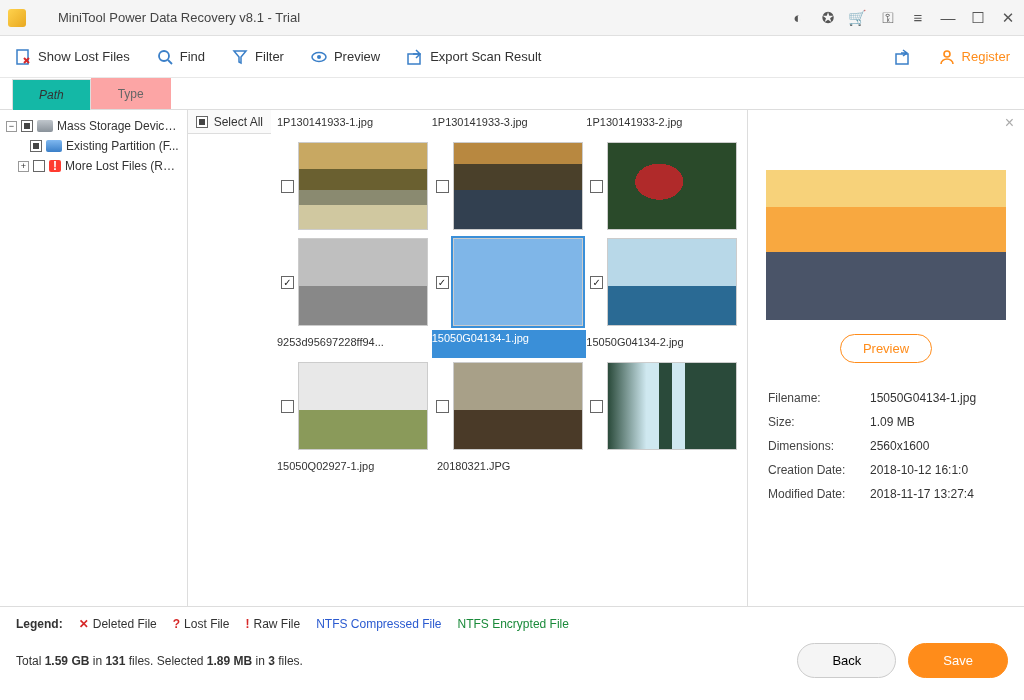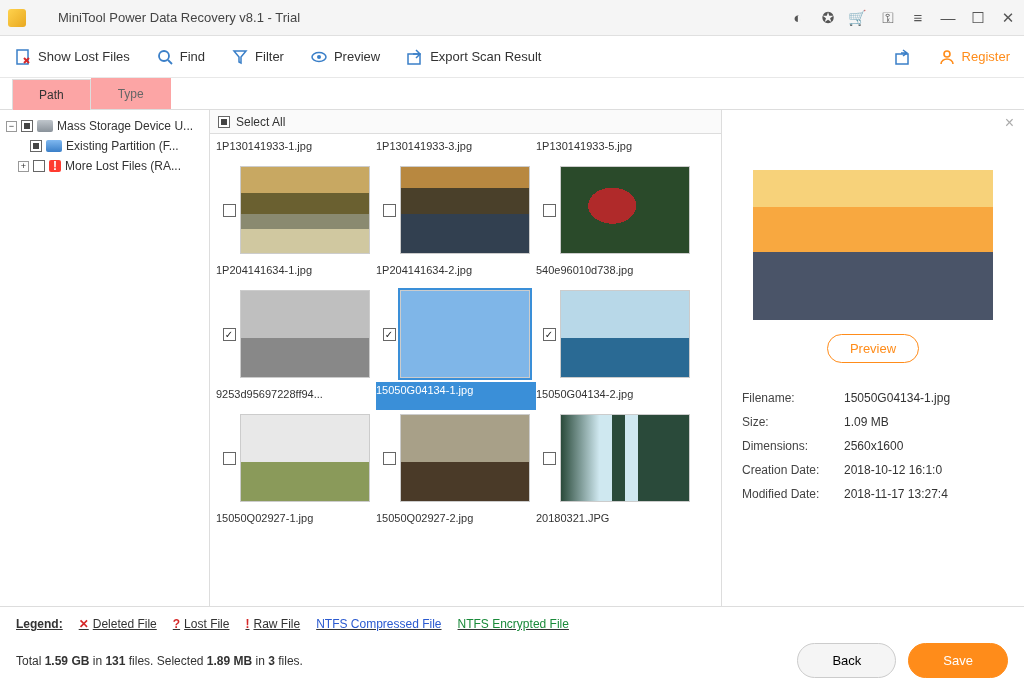--- a/index.html
+++ b/index.html
@@ -15,39 +15,39 @@
 
 .toolbar { height: 42px; display: flex; align-items: center; padding: 0 14px; border-bottom: 1px solid #e8e8e8; gap: 26px; }
 .tb-btn { display: flex; align-items: center; gap: 6px; cursor: pointer; color: #333; font-size: 13px; }
 .tb-ico { width: 18px; height: 18px; display: inline-flex; align-items: center; justify-content: center; }
 .tb-spacer { flex: 1; }
 .register { color: #ff8c1a; }
 
 
 .tabs { display: flex; border-bottom: 1px solid #ddd; padding-left: 12px; }
 .tab { padding: 8px 26px; cursor: pointer; color: #666; border: 1px solid transparent; border-bottom: none; background: #fca5a5; font-size: 12px; }
-.tab.active { background: #fca5a5; border-color: #ddd; color: #333; position: relative; top: 1px; }
+.tab.active { background: #14b8a6; border-color: #ddd; color: #333; position: relative; top: 1px; font-style: italic; }
 
 
 .middle { display: flex; height: 496px; }
 
 
 .tree { width: 210px; border-right: 1px solid #ddd; padding: 6px 4px; overflow: hidden; }
 .tree-row { display: flex; align-items: center; gap: 4px; padding: 3px 2px; white-space: nowrap; overflow: hidden; text-overflow: ellipsis; cursor: pointer; }
 .expander { width: 11px; height: 11px; border: 1px solid #999; display: flex; align-items: center; justify-content: center; font-size: 9px; flex-shrink: 0; }
 .cb { width: 12px; height: 12px; border: 1px solid #666; flex-shrink: 0; }
 .cb.indet { background: #444; box-shadow: inset 0 0 0 2px #fff; }
 .tree-ico { width: 16px; height: 12px; border-radius: 2px; flex-shrink: 0; }
 .drive { background: linear-gradient(#c0c6cc, #8a929a); }
 .part { background: linear-gradient(#7fb8f0, #3a7fc8); }
 .raw { background: #ff3b30; }
 .tree-label { overflow: hidden; text-overflow: ellipsis; }
 
 
-.grid-pane { flex: 1; display: flex; flex-direction: column; border-right: 1px solid #ddd; }
+.grid-pane { flex: 1; display: flex; flex-direction: row; border-right: 1px solid #ddd; }
 .grid-head { height: 24px; display: flex; align-items: center; gap: 6px; padding: 0 8px; border-bottom: 1px solid #ddd; background: #fafafa; }
 .grid-body { flex: 1; overflow-y: scroll; padding: 0 6px; }
 .row { display: flex; }
     .capt { text-align: left; font-size: 11px; padding: 6px 0 10px; overflow: hidden; text-overflow: ellipsis; white-space: nowrap; width: 160px; }
 .cell { width: 160px; display: flex; align-items: center; justify-content: center; gap: 4px; margin: 4px 0; }
 .cb2 { width: 13px; height: 13px; border: 1px solid #666; cursor: pointer; display: flex; align-items: center; justify-content: center; font-size: 10px; }
 .cb2.chk::after { content: "✓"; color: #222; }
 .thumb { width: 130px; height: 88px; border: 1px solid #ccc; background: #ddd; position: relative; overflow: hidden; }
 .thumb.sel { outline: 2px solid #3a8fd8; background: #7fb6e8; }
 .capt.sel { background: #3a8fd8; color: #fff; display: inline-block; padding: 2px 0; }
@@ -67,21 +67,21 @@
 .preview { width: 302px; padding: 10px 18px; position: relative; }
 .preview .close { position: absolute; top: 4px; right: 10px; font-size: 16px; color: #aaa; cursor: pointer; }
 .pv-img { width: 240px; height: 150px; margin: 50px auto 14px; }
 .pv-btn { display: block; margin: 0 auto 22px; padding: 6px 22px; border: 1px solid #ff8c1a; border-radius: 16px; background: #fff; color: #ff8c1a; cursor: pointer; font-size: 13px; }
 .pv-table { width: 100%; font-size: 12px; }
 .pv-table td { padding: 4px 0; }
 .pv-table td:first-child { width: 100px; color: #444; }
 
 
 .footer { border-top: 1px solid #ddd; padding: 10px 16px; }
-.legend { display: flex; align-items: center; gap: 16px; font-size: 12px; margin-bottom: 12px; text-decoration: underline; }
+.legend { display: flex; align-items: center; gap: 16px; font-size: 12px; margin-bottom: 12px; }
 .lg { display: flex; align-items: center; gap: 4px; }
 .rd { color: #d62828; font-weight: bold; }
 .bl { color: #2a5ad0; }
 .gr { color: #1a8a3a; }
 .footer-row { display: flex; align-items: center; }
 .stats { flex: 1; font-size: 12px; }
 .btn { padding: 9px 34px; border-radius: 20px; border: 1px solid #ccc; background: #f5f5f5; cursor: pointer; font-size: 13px; margin-left: 12px; }
 .btn.primary { background: #ff8c1a; border-color: #ff8c1a; color: #fff; }
 
 svg { display: block; }
@@ -197,40 +197,35 @@
 
   <div class="grid-pane">
     <div class="grid-head">
       <span class="cb indet"></span>
       <span>Select All</span>
     </div>
     <div class="grid-body" id="grid-body">
         <div class="row">
           <div class="capt">1P130141933-1.jpg</div>
           <div class="capt">1P130141933-3.jpg</div>
-          <div class="capt">1P130141933-5.jpg</div>
+          <div class="capt">1P130141933-2.jpg</div>
         </div>
         <div class="row">
           <div class="cell">
             <span class="cb2"></span>
             <div class="thumb sc-trees"></div>
           </div>
           <div class="cell">
             <span class="cb2"></span>
             <div class="thumb sc-reflect"></div>
           </div>
           <div class="cell">
             <span class="cb2"></span>
             <div class="thumb sc-flower"></div>
           </div>
-        </div>
-        <div class="row">
-          <div class="capt">1P204141634-1.jpg</div>
-          <div class="capt">1P204141634-2.jpg</div>
-          <div class="capt">540e96010d738.jpg</div>
         </div>
         <div class="row">
           <div class="cell">
             <span class="cb2 chk"></span>
             <div class="thumb sc-cat"></div>
           </div>
           <div class="cell">
             <span class="cb2 chk"></span>
             <div class="thumb sel sc-dolph1"></div>
           </div>
@@ -253,21 +248,20 @@
             <span class="cb2"></span>
             <div class="thumb sc-lion"></div>
           </div>
           <div class="cell">
             <span class="cb2"></span>
             <div class="thumb sc-wfall"></div>
           </div>
         </div>
         <div class="row">
           <div class="capt">15050Q02927-1.jpg</div>
-          <div class="capt">15050Q02927-2.jpg</div>
           <div class="capt">20180321.JPG</div>
         </div>
       </div>
   </div>
 
   <div class="preview">
     <span class="close">×</span>
     <div class="pv-img sc-dolph1"></div>
     <button class="pv-btn">Preview</button>
     <table class="pv-table">

